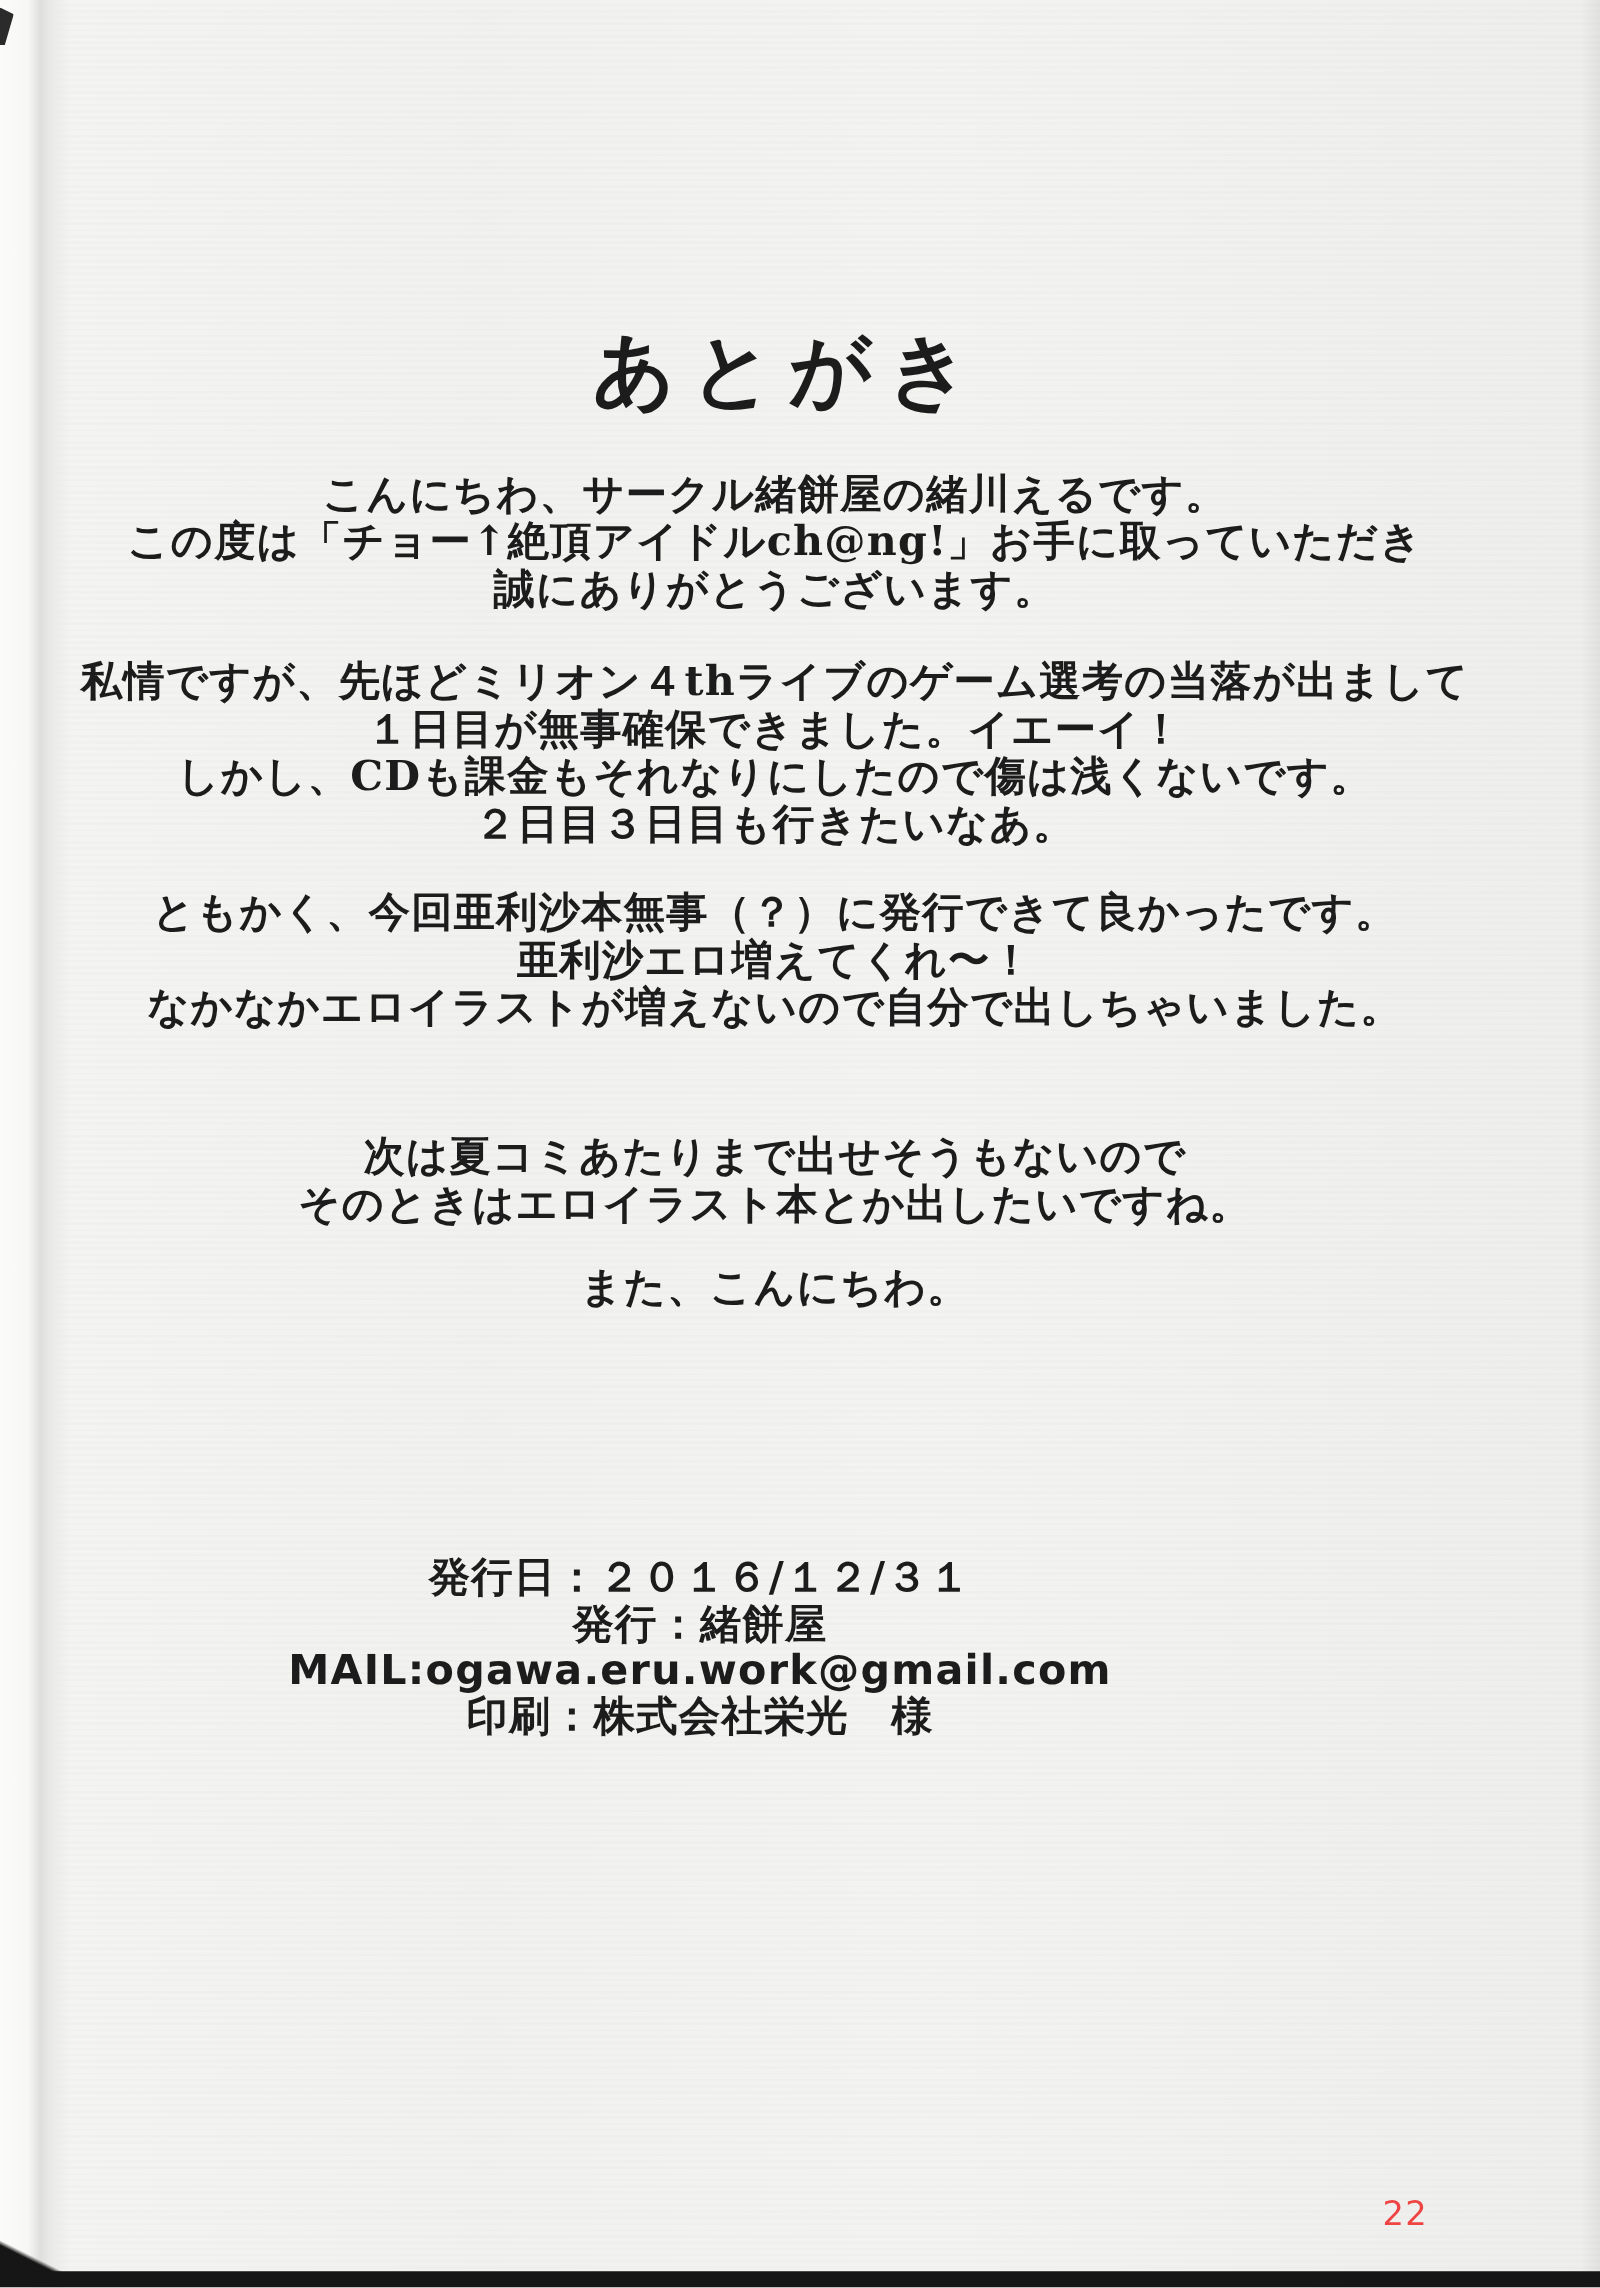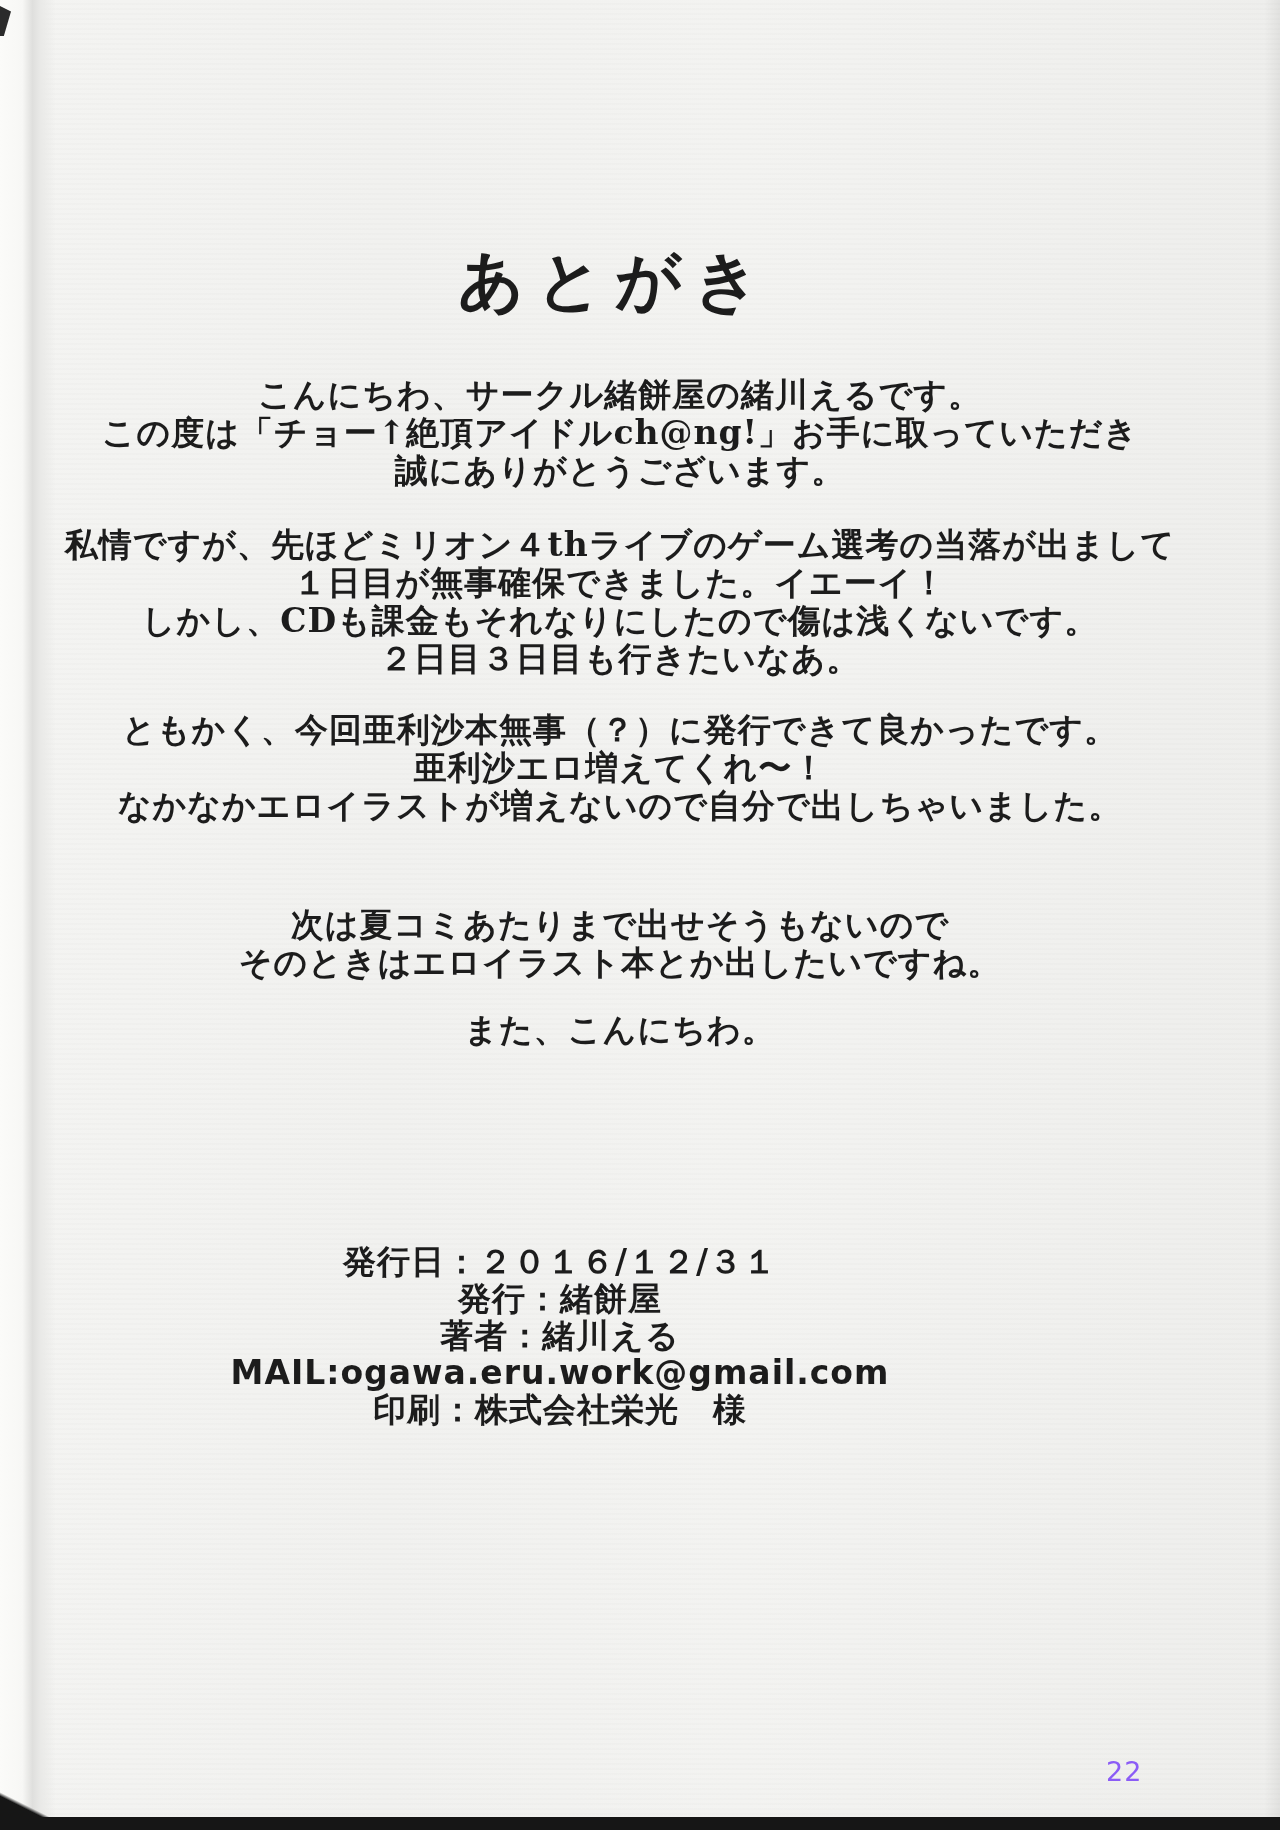--- a/index.html
+++ b/index.html
@@ -35,21 +35,21 @@
   .edge-bottom {
     position: absolute; left: 0; right: 0; bottom: 0; height: 13px;
     background: var(--scan-edge, #161616);
   }
   .artifact-bl {
     position: absolute; left: 0; bottom: 12px; width: 52px; height: 26px;
     background: linear-gradient(to top right, var(--scan-edge, #161616) 42%, rgba(22,22,22,0) 50%);
   }
   .title {
     position: absolute; top: 238px; left: 0; width: 1230px;
-    margin: 0;
+    margin: 16px;
     text-align: center;
     font-size: 65px; font-weight: 700;
     letter-spacing: 12px;
     line-height: 1.3;
   }
   .para {
     position: absolute; left: 20px; width: 1200px;
     text-align: center;
     font-size: 33px; font-weight: 700;
     line-height: 38px;
@@ -65,21 +65,21 @@
     text-align: center;
     font-family: "DejaVu Sans", "Liberation Sans", sans-serif;
     font-size: 33px; font-weight: 700;
     line-height: 37px;
     letter-spacing: 1px;
   }
   .page-number {
     position: absolute; left: 1106px; top: 1756px;
     font-family: "DejaVu Sans", "Liberation Sans", sans-serif;
     font-size: 27px; font-weight: 400;
-    color: #8b5cf6;
+    color: #ef4444;
     letter-spacing: 1px;
   }
 </style>
 </head>
 <body>
 
 <div class="texture"></div>
 <div class="edge-left"></div>
 <div class="edge-right"></div>
 <div class="artifact-tl"></div>
@@ -110,21 +110,20 @@
   <div>そのときはエロイラスト本とか出したいですね。</div>
 </div>
 
 <div class="para p5">
   <div>また、こんにちわ。</div>
 </div>
 
 <div class="colophon">
   <div>発行日：２０１６/１２/３１</div>
   <div>発行：緒餅屋</div>
-  <div>著者：緒川える</div>
   <div>MAIL:ogawa.eru.work@gmail.com</div>
   <div>印刷：株式会社栄光　様</div>
 </div>
 
 <div class="page-number">22</div>
 
 <div class="artifact-bl"></div>
 <div class="edge-bottom"></div>
 
 </body></html>

